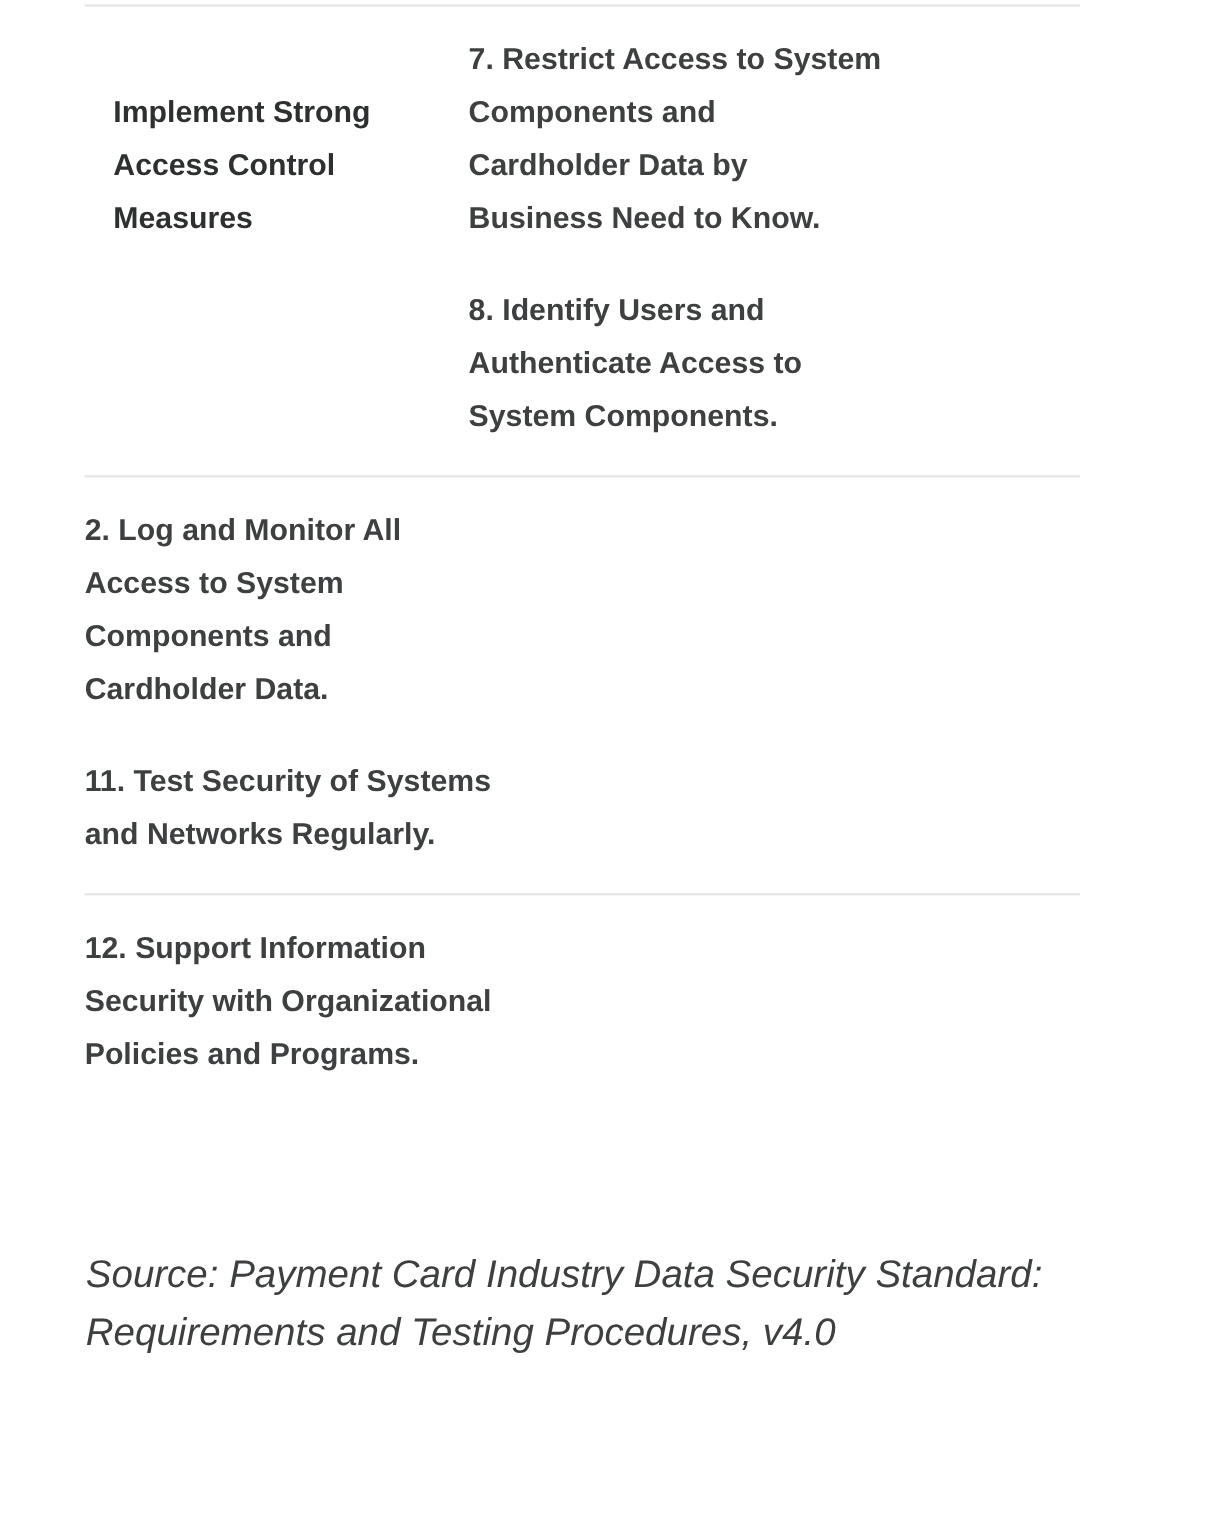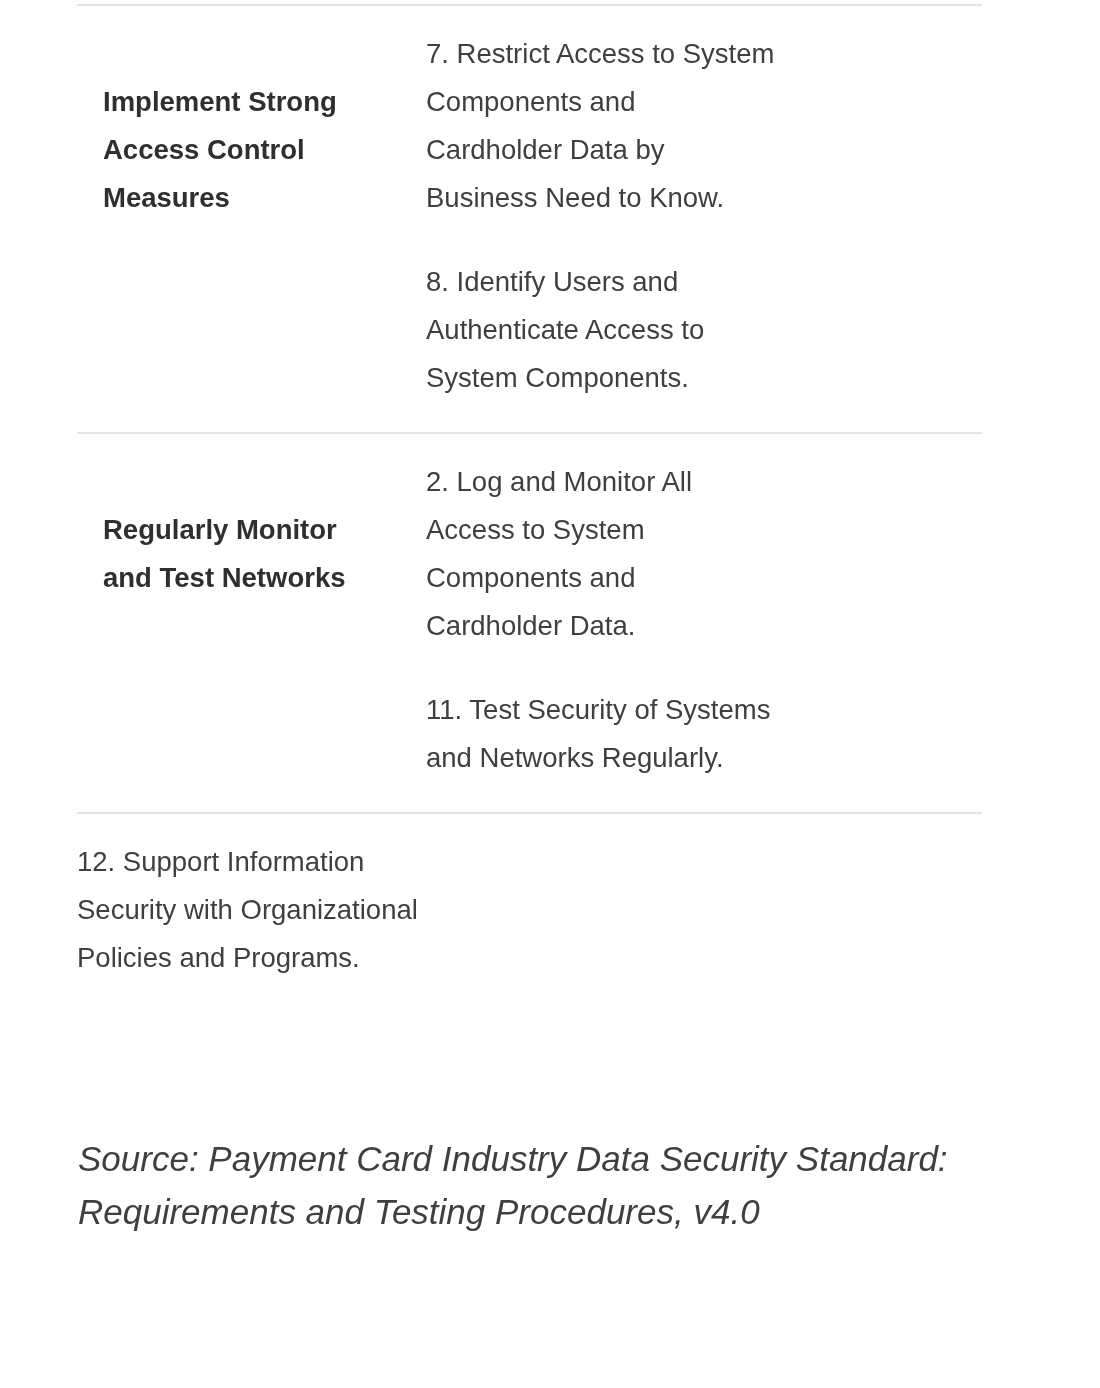--- a/index.html
+++ b/index.html
@@ -32,20 +32,21 @@
     font-weight: bold;
     color: #2d2f30;
     white-space: pre-line;
     margin-top: 48px;
   }
   .requirements-cell {
     flex: 1;
     font-size: 27.5px;
     line-height: 48px;
     color: #3d3f40;
+    font-weight: bold;
   }
   .requirements-cell p {
     margin: 0 0 36px 0;
     white-space: pre-line;
   }
   .requirements-cell p:last-child {
     margin-bottom: 0;
   }
   .source-note {
     margin: 120px 0 0 78px;
@@ -71,22 +72,20 @@
 Components and
 Cardholder Data by
 Business Need to Know.</p>
       <p>8. Identify Users and
 Authenticate Access to
 System Components.</p>
     </div>
   </div>
 
   <div class="req-row">
-    <div class="category-cell">Regularly Monitor
-and Test Networks</div>
     <div class="requirements-cell">
       <p>2. Log and Monitor All
 Access to System
 Components and
 Cardholder Data.</p>
       <p>11. Test Security of Systems
 and Networks Regularly.</p>
     </div>
   </div>
 

